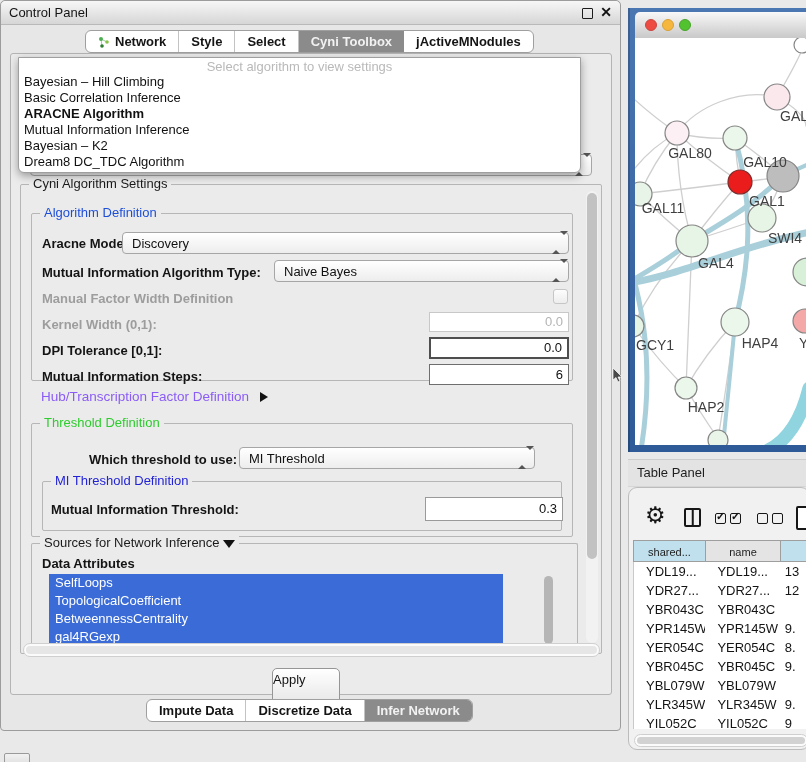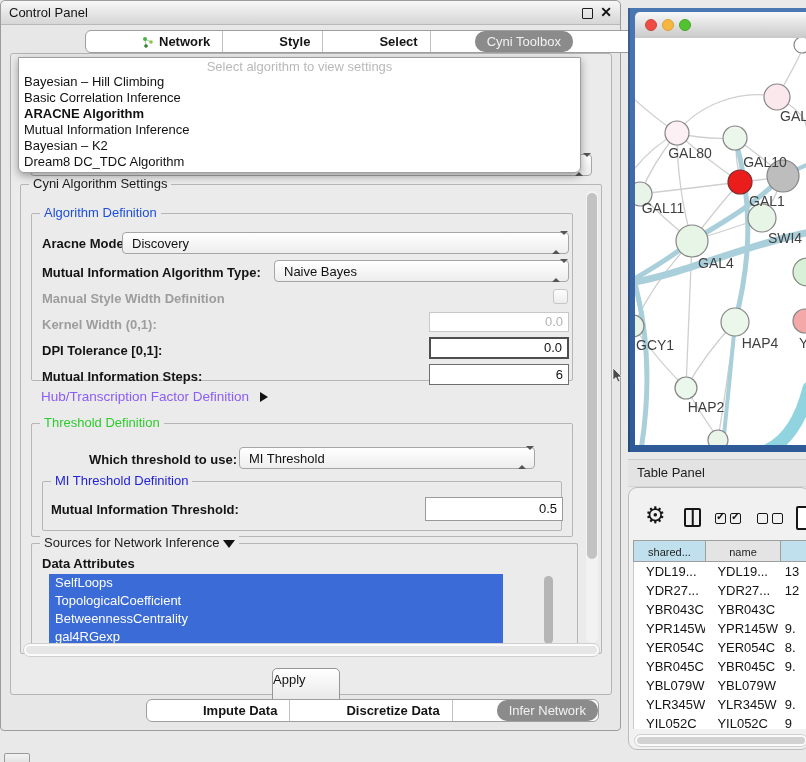--- a/index.html
+++ b/index.html
@@ -14,23 +14,23 @@
       background:linear-gradient(#f7f7f7,#d6d6d6);border-bottom:1px solid #b9b9b9;
       border-radius:5px 5px 0 0;}
   .cp-title{left:8px;top:4px;font-size:13px;color:#141414;}
   .float-box{right:27px;top:7px;width:9px;height:9px;border:1.5px solid #1c1c1c;border-radius:1px;}
   .close-x{right:8px;top:3px;font-size:14px;font-weight:bold;color:#111;}
 
   
   .tabgroup{display:flex;align-items:stretch;background:#ffffff;border:1px solid #9f9f9f;
       border-radius:6px;overflow:hidden;height:21px;}
   .tab{display:flex;align-items:center;gap:5px;padding:8px 12px;font-weight:bold;
-      color:#141414;border-right:1px solid #c3c3c3;white-space:nowrap;margin-left:44px;}
+      color:#141414;border-right:1px solid #c3c3c3;white-space:nowrap;}
   .tab:last-child{border-right:none;}
-  .tab.sel{background:#8b8b8b;color:#f2f2f2;font-weight:normal;border-right:none;border-radius:10px;}
+  .tab.sel{background:#8b8b8b;color:#f2f2f2;font-weight:bold;border-right:none;}
   .cp-tabs{left:84px;top:29px;}
   .cp-bottom-tabs{left:145px;top:698px;}
 
   .cp-body{left:9px;top:52px;width:600px;height:640px;background:#ebebeb;
       border:1px solid #b4b4b4;border-radius:3px;}
 
   
   .combo{background:linear-gradient(#ffffff,#ededed);border:1px solid #a6a6a6;border-radius:4px;
       height:22px;line-height:22px;padding-left:9px;box-sizing:border-box;color:#111;}
   .stepper{position:absolute;right:8px;top:50%;transform:translateY(-50%);width:8px;}
@@ -171,21 +171,21 @@
             <span>Discovery</span>
             <span class="stepper"><span class="up"></span><span class="dn"></span></span>
           </div>
 
           <div class="abs blab" style="left:10px;top:51px;">Mutual Information Algorithm Type:</div>
           <div class="abs combo" style="left:242px;top:46px;width:295px;">
             <span>Naive Bayes</span>
             <span class="stepper"><span class="up"></span><span class="dn"></span></span>
           </div>
 
-          <div class="abs glab" style="left:10px;top:77px;">Manual Style Width Definition</div>
+          <div class="abs glab" style="left:10px;top:77px;">Manual Factor Width Definition</div>
           <div class="abs" style="left:521px;top:75px;width:13px;height:13px;border:1px solid #c6c6c6;border-radius:3px;background:linear-gradient(#fdfdfd,#ededed);"></div>
 
           <div class="abs glab" style="left:10px;top:103px;">Kernel Width (0,1):</div>
           <div class="abs tin" style="left:397px;top:98px;width:140px;height:20px;line-height:18px;border:1px solid #c8c8c8;color:#b4b4b4;">0.0</div>
 
           <div class="abs blab" style="left:10px;top:129px;">DPI Tolerance [0,1]:</div>
           <div class="abs tin" style="left:397px;top:123px;width:140px;height:22px;line-height:18px;border:2px solid #4e4e4e;">0.0</div>
 
           <div class="abs blab" style="left:10px;top:155px;">Mutual Information Steps:</div>
           <div class="abs tin" style="left:397px;top:150px;width:140px;height:21px;line-height:19px;border:1px solid #6e6e6e;">6</div>
@@ -201,21 +201,21 @@
 
           <div class="abs blab" style="left:57px;top:28px;">Which threshold to use:</div>
           <div class="abs combo" style="left:207px;top:23px;width:296px;">
             <span>MI Threshold</span>
             <span class="stepper"><span class="up"></span><span class="dn"></span></span>
           </div>
 
           <div class="abs fset" style="left:10px;top:57px;width:520px;height:50px;">
             <span class="legend" style="color:#2323d6;">MI Threshold Definition</span>
             <div class="abs blab" style="left:8px;top:20px;">Mutual Information Threshold:</div>
-            <div class="abs tin" style="left:382px;top:15px;width:138px;height:24px;line-height:22px;border:1px solid #9a9a9a;">0.5</div>
+            <div class="abs tin" style="left:382px;top:15px;width:138px;height:24px;line-height:22px;border:1px solid #9a9a9a;">0.3</div>
           </div>
         </div>
 
         <div class="abs fset" style="left:10px;top:358px;width:547px;height:111px;border-bottom:none;">
           <span class="legend">
             <span>Sources for Network Inference</span>
             <span class="tri-down"></span>
           </span>
           <div class="abs blab" style="left:10px;top:12px;">Data Attributes</div>
           <div class="abs attr-list" style="left:17px;top:30px;width:454px;height:74px;" id="attr-list">

